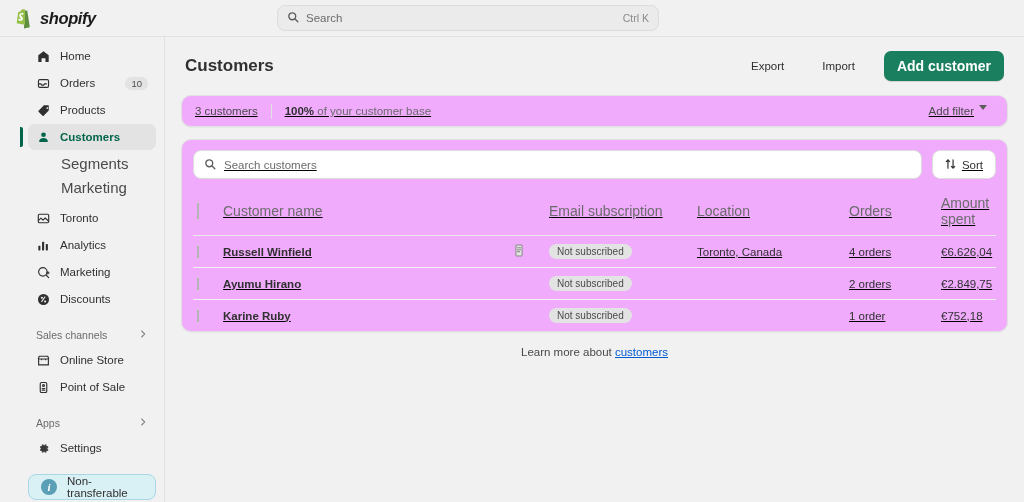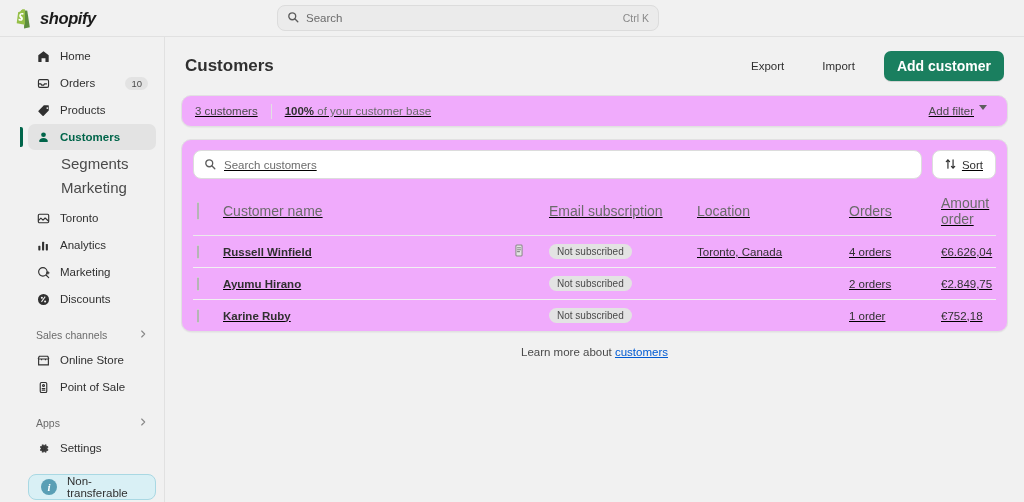--- a/index.html
+++ b/index.html
@@ -402,21 +402,21 @@
           <thead>
             <tr>
               <th class="col-chk">
                 <span class="chk"></span>
               </th>
               <th class="col-name">Customer name</th>
               <th class="col-note"></th>
               <th class="col-sub">Email subscription</th>
               <th class="col-loc">Location</th>
               <th class="col-ord">Orders</th>
-              <th>Amount order</th>
+              <th>Amount spent</th>
             </tr>
           </thead>
           <tbody>
 
             <tr>
               <td class="col-chk">
                 <span class="chk"></span>
               </td>
               <td class="col-name">
                 <span class="cust-name">Russell Winfield</span>

